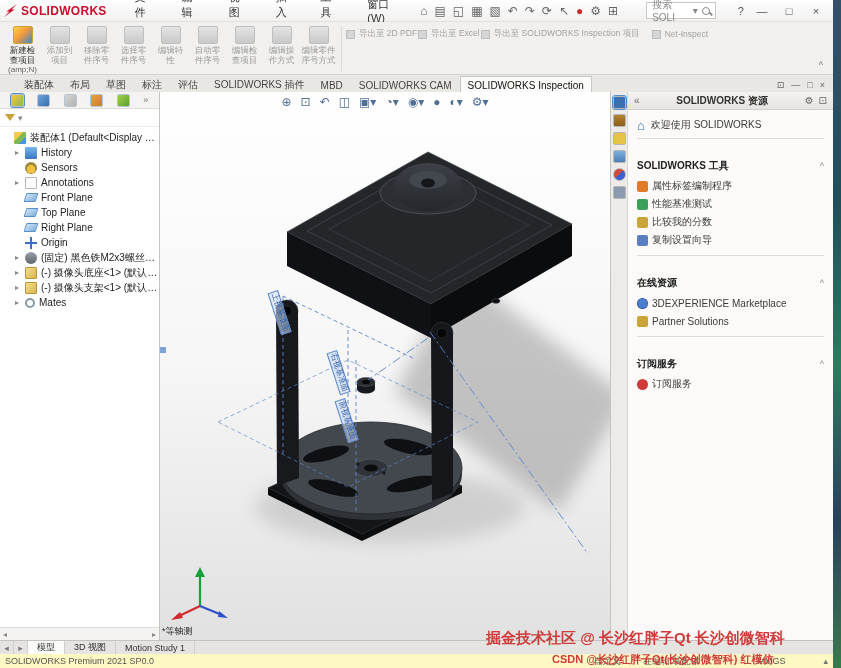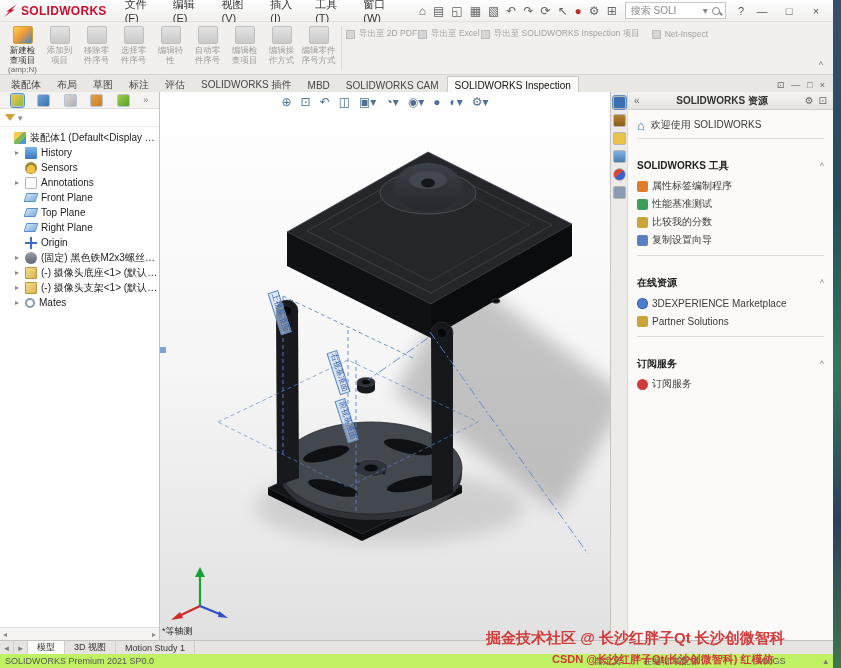--- a/index.html
+++ b/index.html
@@ -4,21 +4,21 @@
 <style>
   *{margin:0;padding:0;box-sizing:border-box;}
   html,body{width:841px;height:668px;background:#fff;}
   .app{position:relative;width:841px;height:668px;overflow:hidden;
        font-family:"Liberation Sans","DejaVu Sans",sans-serif;font-size:11px;color:#333;background:#f2f1f0;}
   .desktop-strip{position:absolute;right:0;top:0;width:8px;height:100%;
        background:linear-gradient(180deg,#34506e 0%,#1e4f5c 30%,#2f7a5f 55%,#28415e 78%,#3a7a4d 100%);}
 
   
   .menubar{position:absolute;left:0;top:0;width:833px;height:22px;display:flex;align-items:center;
-       background:linear-gradient(#fefefe,#f1f0ef);border-bottom:1px solid #e2e0dc;padding:0 4px;gap:4px;}
+       background:linear-gradient(#fefefe,#f1f0ef);border-bottom:1px solid #e2e0dc;padding:0 4px;gap:14px;}
   .logo{display:flex;align-items:center;gap:4px;margin-right:8px;}
   .logo-glyph{width:13px;height:13px;background:var(--logo-red);
        clip-path:polygon(0 100%,42% 58%,18% 58%,100% 0,58% 42%,82% 42%);}
   .logo-text{color:var(--logo-red);font-weight:bold;font-size:12px;letter-spacing:.3px;}
   .menu{padding:2px 6px;}
   .mb-tools{display:flex;align-items:center;gap:7px;margin-left:10px;color:#666;font-size:12px;}
   .mbt.red{color:#c42b2b;}
   .mb-spacer{flex:1;}
   .searchbox{display:flex;align-items:center;gap:4px;border:1px solid #c9c7c5;background:#fff;height:17px;
        padding:0 5px;width:112px;color:#8a8a8a;font-size:10px;}
@@ -40,21 +40,21 @@
   .rl3{font-size:8px;color:#666;}
   .rsep{width:1px;background:#dcdad7;margin:2px 4px;}
   .rexports{display:flex;padding-top:3px;color:#a2a2a2;}
   .rex-col{display:flex;flex-direction:row;gap:1px;margin-right:12px;}
   .rex{display:flex;align-items:center;gap:4px;height:14px;font-size:8.5px;white-space:nowrap;}
   .rex-ico{width:9px;height:9px;background:#d6d6d6;border:1px solid #bdbdbd;flex:none;}
   .ribbon-collapse{margin-left:auto;align-self:flex-end;color:#777;font-size:9px;padding:0 8px 3px;}
 
   
   .tabbar{position:absolute;left:0;top:75px;width:833px;height:17px;background:#e9e7e4;display:flex;
-       align-items:flex-end;padding-left:3px;font-size:10px;color:#444;}
+       align-items:flex-end;padding-left:16px;font-size:10px;color:#444;}
   .tab{padding:2px 7px 1px;height:16px;display:flex;align-items:center;border:1px solid transparent;border-bottom:none;white-space:nowrap;}
   .tab.active{background:#fbfbfa;border-color:#c9c7c5;color:#111;}
   .tabbar-right{margin-left:auto;display:flex;gap:7px;padding:0 8px 2px;color:#666;font-size:9px;align-items:center;}
 
   
   .leftpanel{position:absolute;left:0;top:92px;width:160px;height:548px;background:#fff;
        border-right:1px solid #c5c3c0;display:flex;flex-direction:column;}
   .lp-tabs{height:17px;display:flex;align-items:center;justify-content:space-around;background:#f4f3f1;
        border-bottom:1px solid #e0deda;padding:0 4px;}
   .lti{width:13px;height:13px;border-radius:2px;border:1px solid #b8c4d2;}
@@ -131,21 +131,21 @@
   .ic-cs{background:#caa53a;} .ic-cw{background:#5a7fc0;} .ic-mp{background:#7a7a7a;}
   .ic-3dx{background:radial-gradient(circle,#4a7fd0 0 60%,#2a4fa0 61%);border-radius:50%;}
   .ic-ps{background:#caa53a;} .ic-sub{background:#d03a3a;border-radius:50%;}
 
   
   .doctabs{position:absolute;left:0;top:640px;width:833px;height:14px;background:#e6e4e1;border-top:1px solid #c5c3c0;
        display:flex;align-items:stretch;font-size:9px;color:#333;}
   .dt-btn{width:14px;display:flex;align-items:center;justify-content:center;color:#777;border-right:1px solid #d0cecb;}
   .dtab{padding:0 9px;display:flex;align-items:center;border-right:1px solid #cfcdc9;white-space:nowrap;}
   .dtab.active{background:#fbfbfa;}
-  .statusbar{position:absolute;left:0;top:654px;width:833px;height:14px;background:#bef264;display:flex;
+  .statusbar{position:absolute;left:0;top:654px;width:833px;height:14px;background:#fef9c3;display:flex;
        align-items:center;font-size:9px;color:#555;padding:0 5px;}
   .sb-left{margin-right:auto;}
   .sb-custom{margin-left:auto;}
   .sb-editing{margin-left:22px;}
   .sb-units{margin-left:58px;}
   .sb-expand{margin-left:38px;color:#777;}
 
   
   .wm1{position:absolute;left:486px;top:629px;font-size:15px;font-weight:bold;color:var(--watermark-red);
        white-space:nowrap;z-index:50;}

